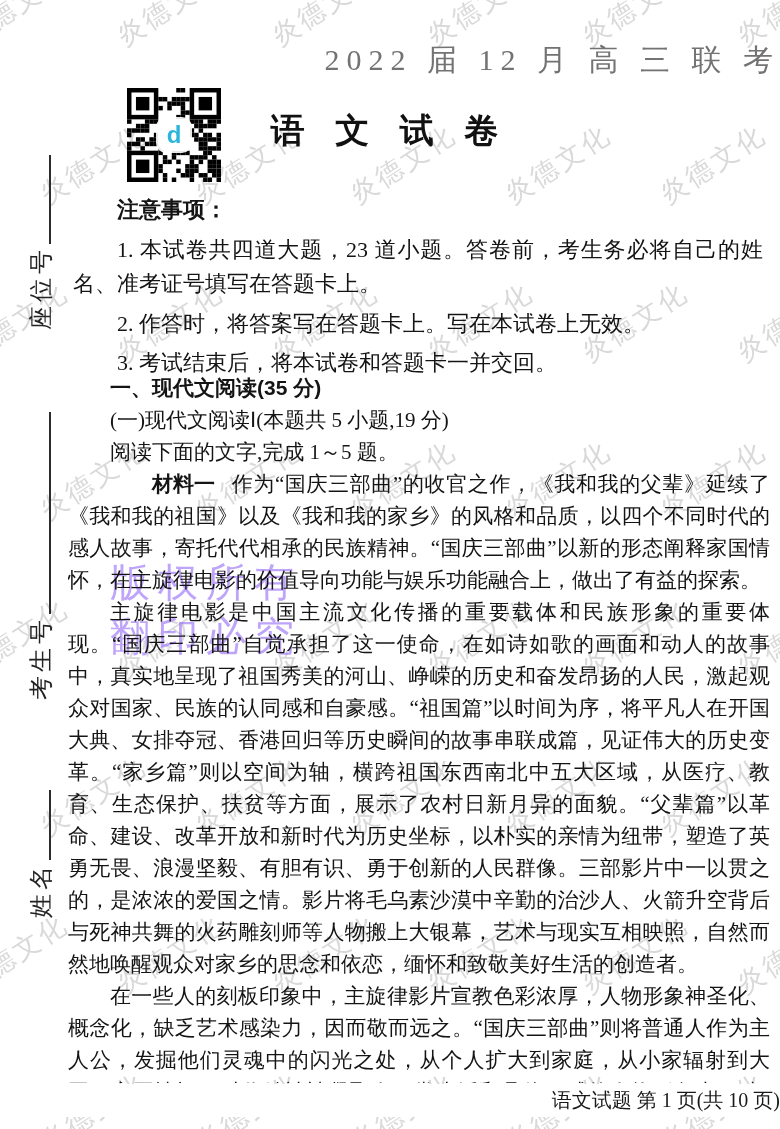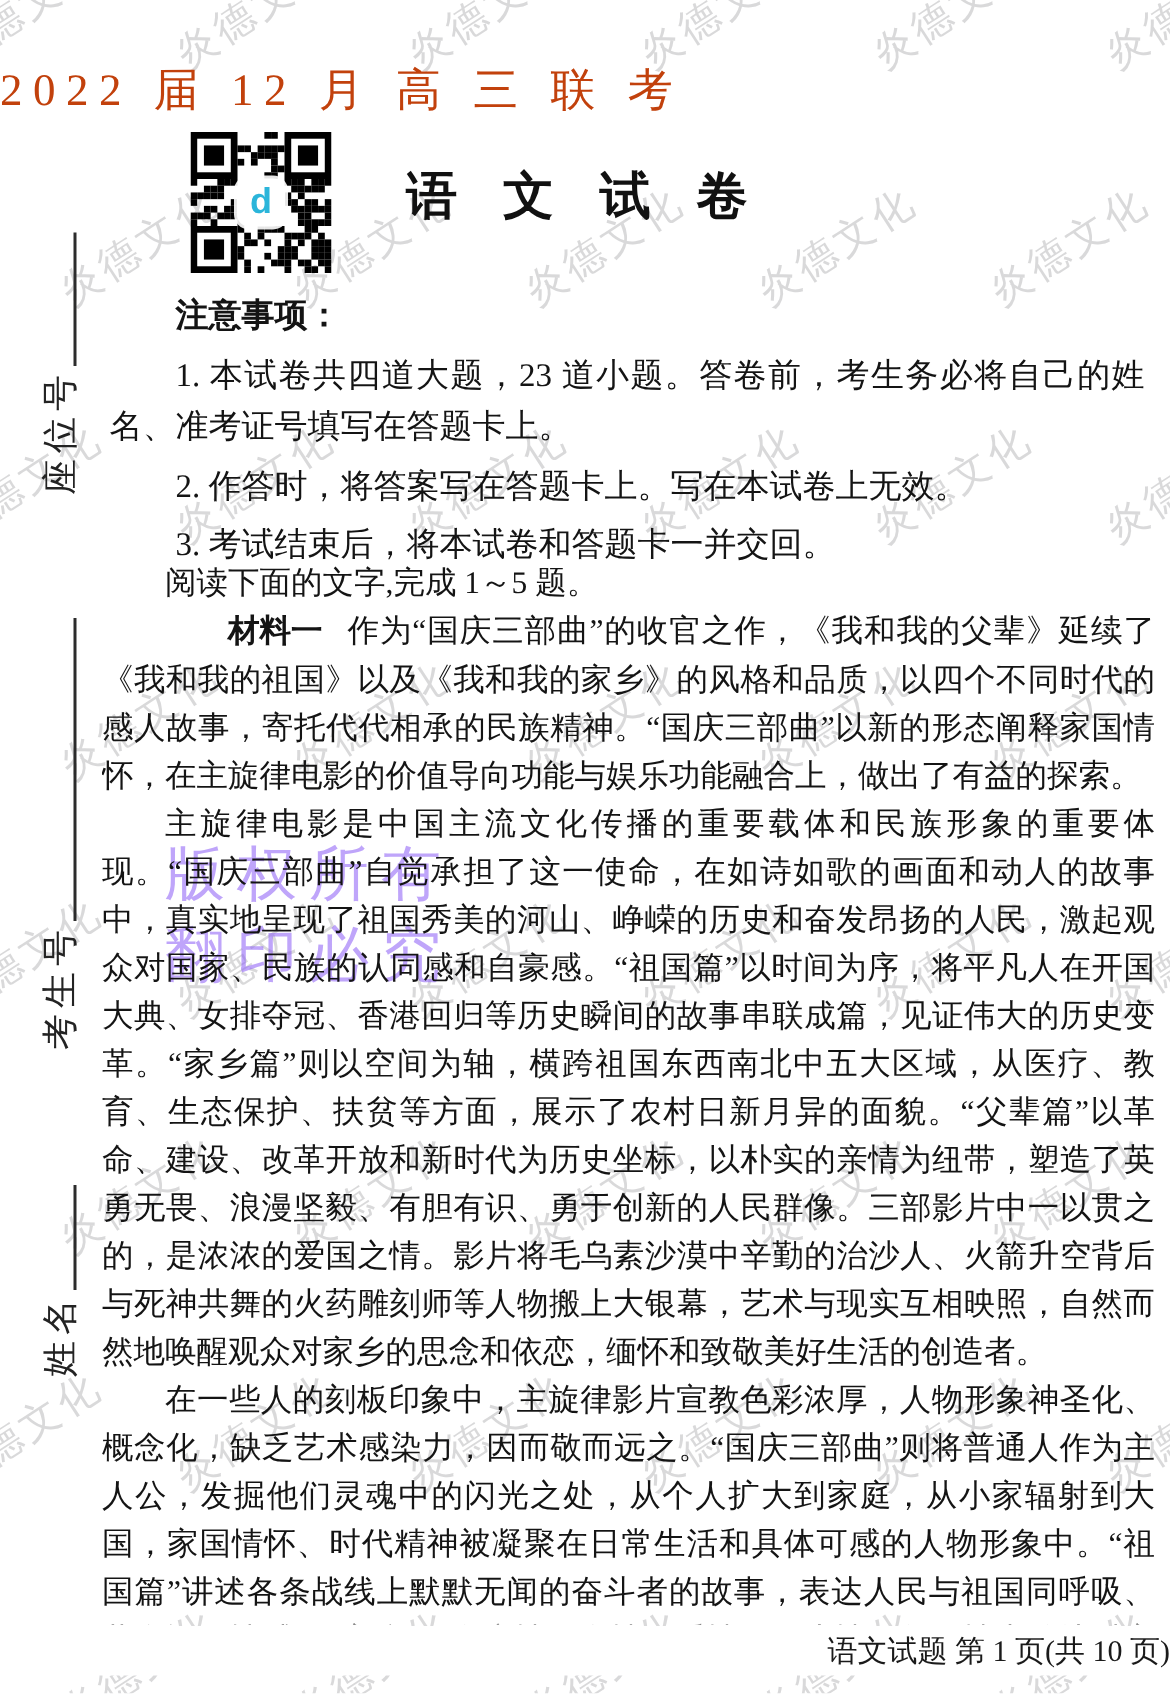--- a/index.html
+++ b/index.html
@@ -15,22 +15,22 @@
     white-space:nowrap;
   }
   
   .copyright{
     position:absolute;left:110px;top:556px;z-index:0;opacity:0.55;
     color:#8b5cf6;font-size:40px;letter-spacing:8px;line-height:54px;
     font-family:"Liberation Serif", serif;pointer-events:none;
   }
   
   .title{
-    position:absolute;top:40px;left:0;right:0;text-align:left;z-index:1;
-    font-size:30px;letter-spacing:7px;color:#c2410c;
+    position:absolute;top:40px;left:0;right:0;text-align:right;z-index:1;
+    font-size:30px;letter-spacing:7px;color:#737373;
   }
   .subtitle{
     position:absolute;top:108px;left:0;right:0;text-align:center;z-index:1;
     font-size:34px;font-weight:bold;letter-spacing:11px;color:#111;
   }
   .qr{position:absolute;left:127px;top:88px;width:94px;height:94px;z-index:1;}
   .qr svg{display:block;}
   .qr-logo{
     position:absolute;left:50%;top:50%;transform:translate(-50%,-50%);
     width:32px;height:32px;background:#fff;border-radius:8px;
@@ -309,20 +309,22 @@
   </div>
 
   <div class="notice">
     <p class="notice-heading">注意事项：</p>
     <p>1. 本试卷共四道大题，23 道小题。答卷前，考生务必将自己的姓名、准考证号填写在答题卡上。</p>
     <p>2. 作答时，将答案写在答题卡上。写在本试卷上无效。</p>
     <p>3. 考试结束后，将本试卷和答题卡一并交回。</p>
   </div>
 
   <div class="main">
+    <p class="sec-heading">一、现代文阅读(35 分)</p>
+    <p>(一)现代文阅读Ⅰ(本题共 5 小题,19 分)</p>
     <p>阅读下面的文字,完成 1～5 题。</p>
     <p><span class="material-label">材料一</span><span>作为“国庆三部曲”的收官之作，《我和我的父辈》延续了《我和我的祖国》以及《我和我的家乡》的风格和品质，以四个不同时代的感人故事，寄托代代相承的民族精神。“国庆三部曲”以新的形态阐释家国情怀，在主旋律电影的价值导向功能与娱乐功能融合上，做出了有益的探索。</span></p>
     <p>主旋律电影是中国主流文化传播的重要载体和民族形象的重要体现。“国庆三部曲”自觉承担了这一使命，在如诗如歌的画面和动人的故事中，真实地呈现了祖国秀美的河山、峥嵘的历史和奋发昂扬的人民，激起观众对国家、民族的认同感和自豪感。“祖国篇”以时间为序，将平凡人在开国大典、女排夺冠、香港回归等历史瞬间的故事串联成篇，见证伟大的历史变革。“家乡篇”则以空间为轴，横跨祖国东西南北中五大区域，从医疗、教育、生态保护、扶贫等方面，展示了农村日新月异的面貌。“父辈篇”以革命、建设、改革开放和新时代为历史坐标，以朴实的亲情为纽带，塑造了英勇无畏、浪漫坚毅、有胆有识、勇于创新的人民群像。三部影片中一以贯之的，是浓浓的爱国之情。影片将毛乌素沙漠中辛勤的治沙人、火箭升空背后与死神共舞的火药雕刻师等人物搬上大银幕，艺术与现实互相映照，自然而然地唤醒观众对家乡的思念和依恋，缅怀和致敬美好生活的创造者。</p>
     <p>在一些人的刻板印象中，主旋律影片宣教色彩浓厚，人物形象神圣化、概念化，缺乏艺术感染力，因而敬而远之。“国庆三部曲”则将普通人作为主人公，发掘他们灵魂中的闪光之处，从个人扩大到家庭，从小家辐射到大国，家国情怀、时代精神被凝聚在日常生活和具体可感的人物形象中。“祖国篇”讲述各条战线上默默无闻的奋斗者的故事，表达人民与祖国同呼吸、共命运的情感。“家乡篇”在亲情、友情、爱情、师生情、邻里情中传达对家乡美好未来的期许和建设家乡的热情。“父辈篇”从孩子的视角出发，将镜头对准小家庭中的生命延续，通过冀中平原上的悲壮战斗、航天家庭中向死而生的日常、上海弄堂市民销售药酒的家庭风波、科学少年与智能机器人的父子情缘，寄予不同的时代精神在年轻一辈中的传承。贴近生活的故事，有血有肉的人物，使这组以献礼为主题的电影走进了普通观众的心中。</p>
   </div>
 
   <div class="footer">语文试题 第 1 页(共 10 页)</div>
 
 </div>
 

